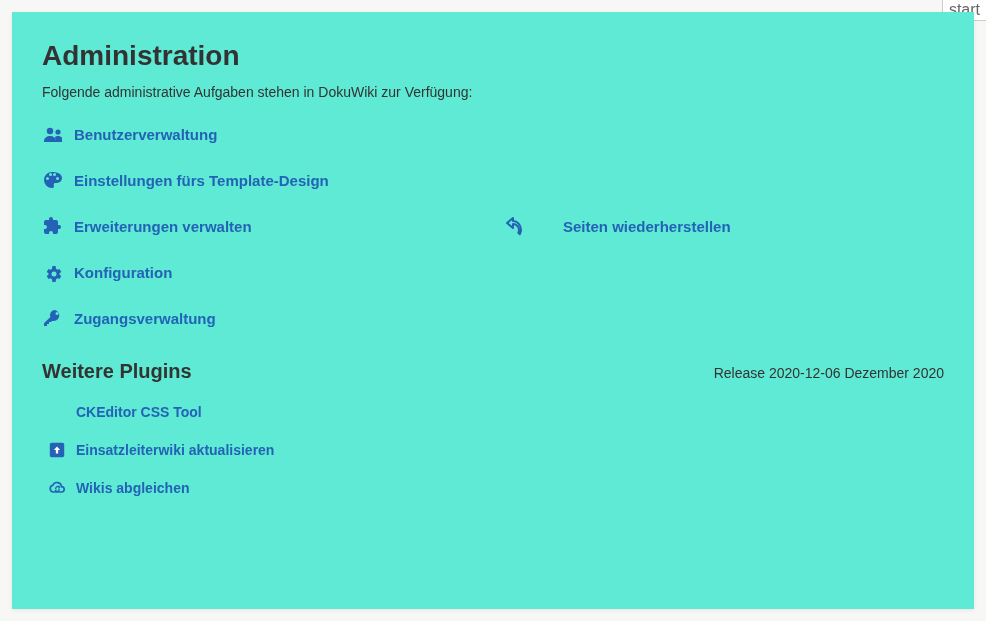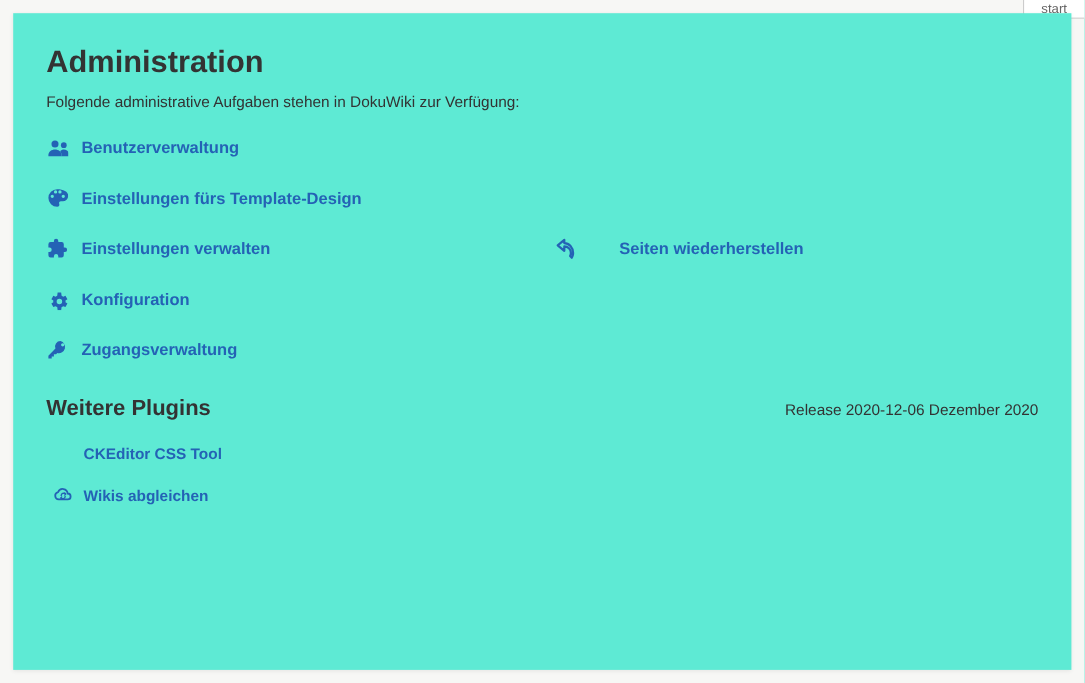--- a/index.html
+++ b/index.html
@@ -20,23 +20,23 @@
       min-height: 597px;
     }
     .corner-tag {
       position: absolute;
       top: 0;
       right: 0;
       background: #fff;
       border: 1px solid #ccc;
       border-top: none;
       border-right: none;
-      font-size: 12px;
+      font-size: 16px;
       color: #666;
-      padding: 1px 16px;
+      padding: 1px 6px;
       font-family: Arial, sans-serif;
     }
     h1 {
       font-size: 28px;
       font-weight: 700;
       color: #333;
       margin-bottom: 12px;
     }
     .intro {
       font-size: 14px;
@@ -197,21 +197,21 @@
                 <use href="#i-palette"></use>
               </svg>
             <span>Einstellungen fürs Template-Design</span>
           </a>
         </li>
         <li>
           <a class="admin-link">
             <svg class="icon" viewBox="0 0 20 20">
                 <use href="#i-puzzle"></use>
               </svg>
-            <span>Einstellungen verwalten</span>
+            <span>Erweiterungen verwalten</span>
           </a>
         </li>
         <li>
           <a class="admin-link">
             <svg class="icon" viewBox="0 0 20 20">
                 <use href="#i-gear"></use>
               </svg>
             <span>Konfiguration</span>
           </a>
         </li>
@@ -243,20 +243,28 @@
   <div class="section-row">
     <h2>Weitere Plugins</h2>
     <span class="release">Release 2020-12-06 Dezember 2020</span>
   </div>
 
   <ul class="plugin-list">
     <li>
       <a class="plugin-link">
         <span class="icon empty"></span>
         <span>CKEditor CSS Tool</span>
+      </a>
+    </li>
+    <li>
+      <a class="plugin-link">
+        <svg class="icon" viewBox="0 0 20 20">
+            <use href="#i-upload-box"></use>
+          </svg>
+        <span>Einsatzleiterwiki aktualisieren</span>
       </a>
     </li>
     <li>
       <a class="plugin-link">
         <svg class="icon" viewBox="0 0 20 20">
             <use href="#i-cloud-sync"></use>
           </svg>
         <span>Wikis abgleichen</span>
       </a>
     </li>

